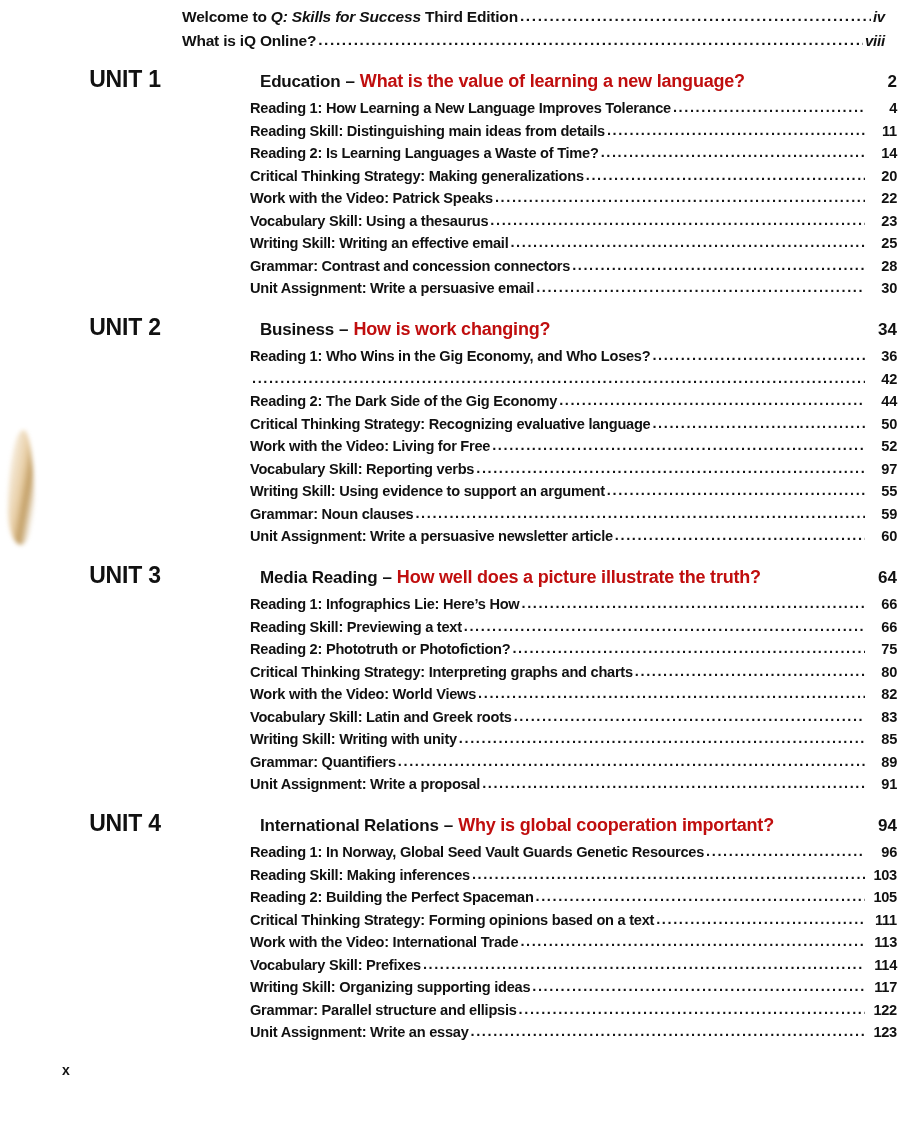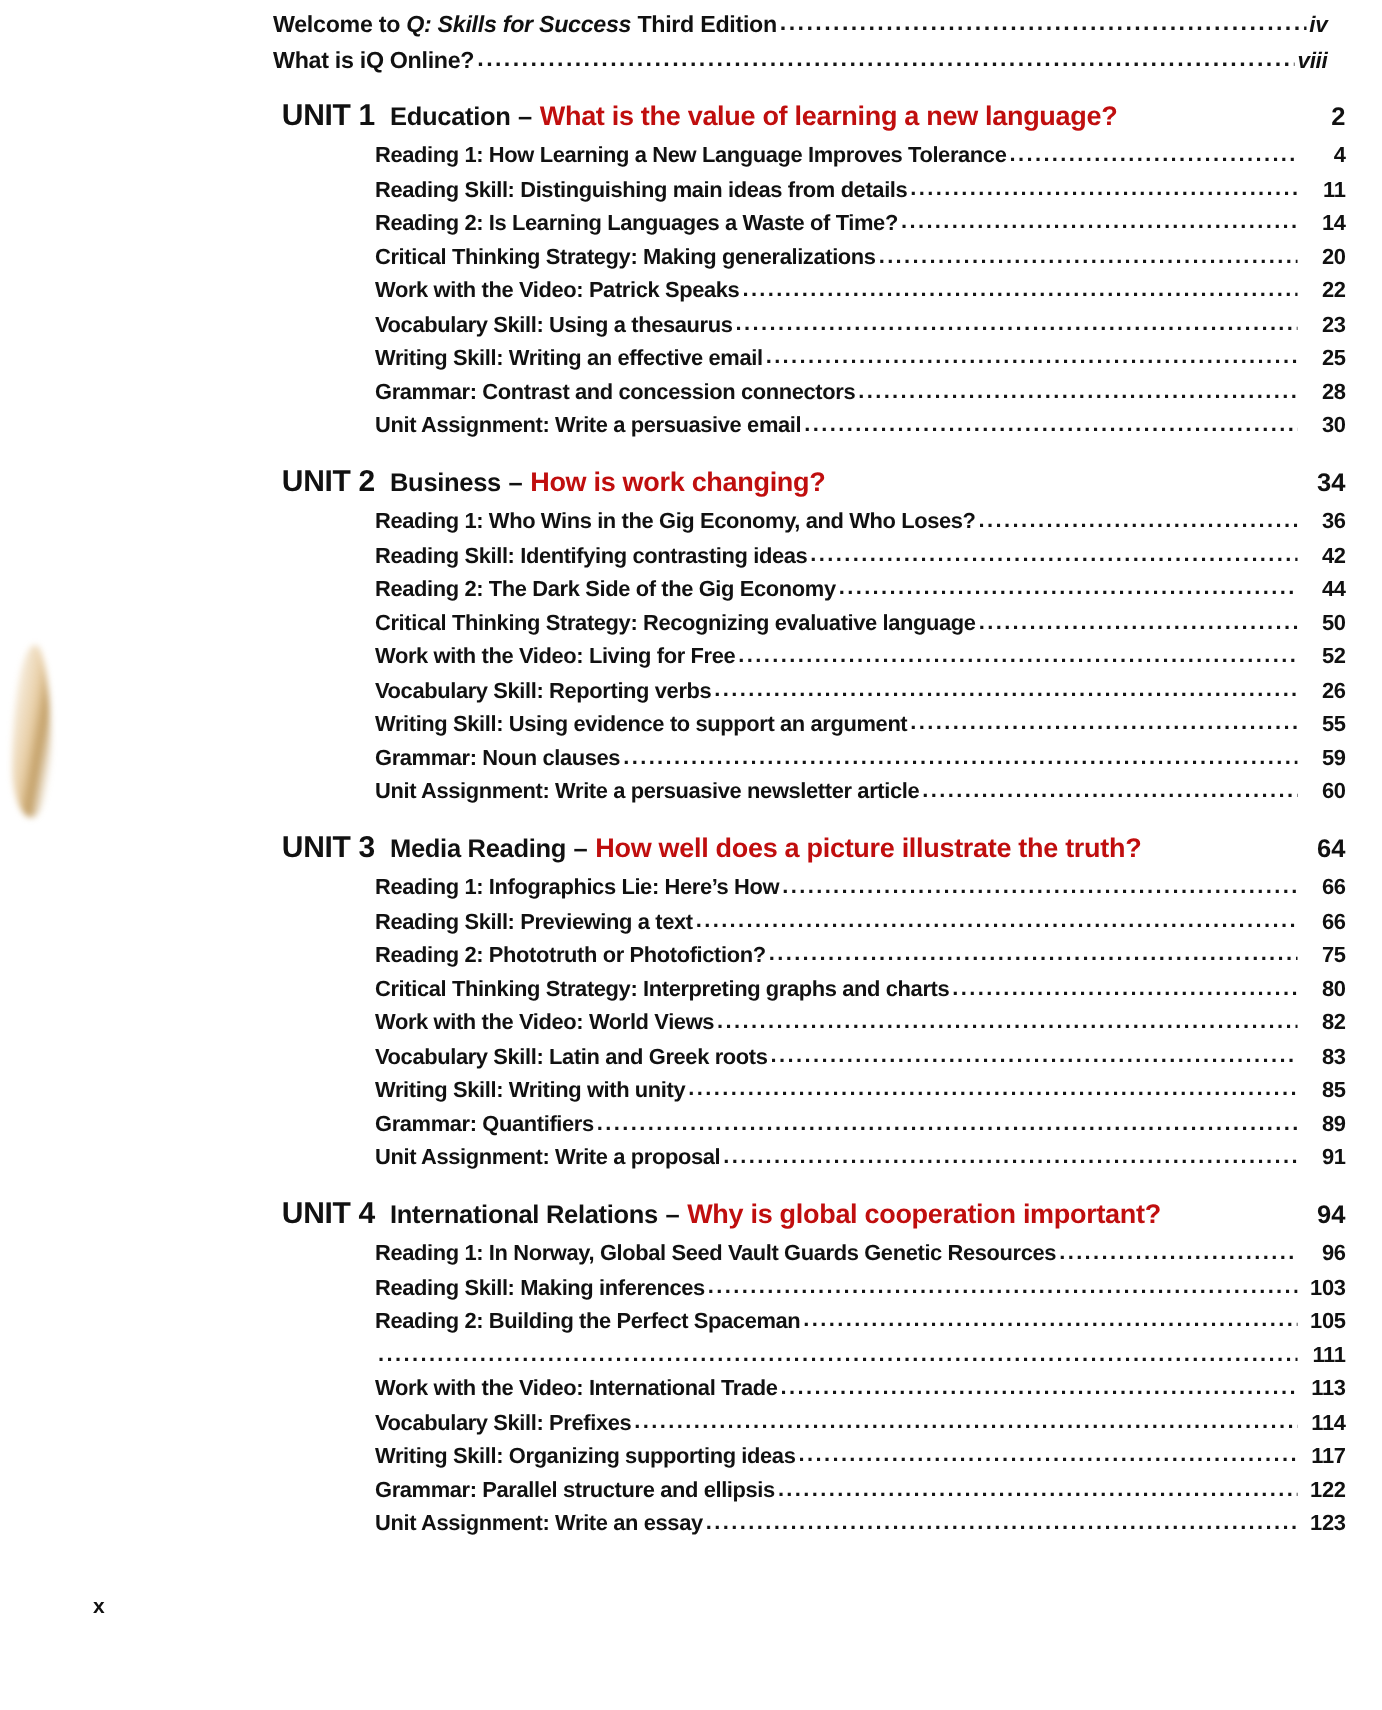--- a/index.html
+++ b/index.html
@@ -88,23 +88,23 @@
   .unit { margin-bottom: 18px; }
 
   .unit-head {
     display: flex;
     align-items: baseline;
     white-space: nowrap;
   }
   .unit-label {
     flex: 0 0 auto;
     width: 250px;
-    text-align: right;
+    text-align: center;
     padding-right: 10px;
-    font-size: 20px;
+    font-size: 23px;
     font-weight: 700;
     letter-spacing: -0.2px;
   }
   .unit-topic {
     flex: 0 0 auto;
     font-size: 17px;
     font-weight: 700;
     letter-spacing: -0.2px;
   }
   .unit-dash {
@@ -249,21 +249,20 @@
           <span class="unit-head-spacer"></span>
           <span class="unit-page">34</span>
         </div>
         <div class="entries">
           <div class="entry">
             <span class="entry-title">Reading 1: Who Wins in the Gig Economy, and Who Loses?</span>
             <span class="leader">........................................................................................................................</span>
             <span class="entry-page">36</span>
           </div>
           <div class="entry">
-            <span class="entry-title">Reading Skill: Identifying contrasting ideas</span>
             <span class="leader">........................................................................................................................</span>
             <span class="entry-page">42</span>
           </div>
           <div class="entry">
             <span class="entry-title">Reading 2: The Dark Side of the Gig Economy</span>
             <span class="leader">........................................................................................................................</span>
             <span class="entry-page">44</span>
           </div>
           <div class="entry">
             <span class="entry-title">Critical Thinking Strategy: Recognizing evaluative language</span>
@@ -271,21 +270,21 @@
             <span class="entry-page">50</span>
           </div>
           <div class="entry">
             <span class="entry-title">Work with the Video: Living for Free</span>
             <span class="leader">........................................................................................................................</span>
             <span class="entry-page">52</span>
           </div>
           <div class="entry">
             <span class="entry-title">Vocabulary Skill: Reporting verbs</span>
             <span class="leader">........................................................................................................................</span>
-            <span class="entry-page">26</span>
+            <span class="entry-page">97</span>
           </div>
           <div class="entry">
             <span class="entry-title">Writing Skill: Using evidence to support an argument</span>
             <span class="leader">........................................................................................................................</span>
             <span class="entry-page">55</span>
           </div>
           <div class="entry">
             <span class="entry-title">Grammar: Noun clauses</span>
             <span class="leader">........................................................................................................................</span>
             <span class="entry-page">59</span>
@@ -373,20 +372,21 @@
             <span class="entry-title">Reading Skill: Making inferences</span>
             <span class="leader">........................................................................................................................</span>
             <span class="entry-page">103</span>
           </div>
           <div class="entry">
             <span class="entry-title">Reading 2: Building the Perfect Spaceman</span>
             <span class="leader">........................................................................................................................</span>
             <span class="entry-page">105</span>
           </div>
           <div class="entry">
+            <span class="entry-title">Critical Thinking Strategy: Forming opinions based on a text</span>
             <span class="leader">........................................................................................................................</span>
             <span class="entry-page">111</span>
           </div>
           <div class="entry">
             <span class="entry-title">Work with the Video: International Trade</span>
             <span class="leader">........................................................................................................................</span>
             <span class="entry-page">113</span>
           </div>
           <div class="entry">
             <span class="entry-title">Vocabulary Skill: Prefixes</span>

